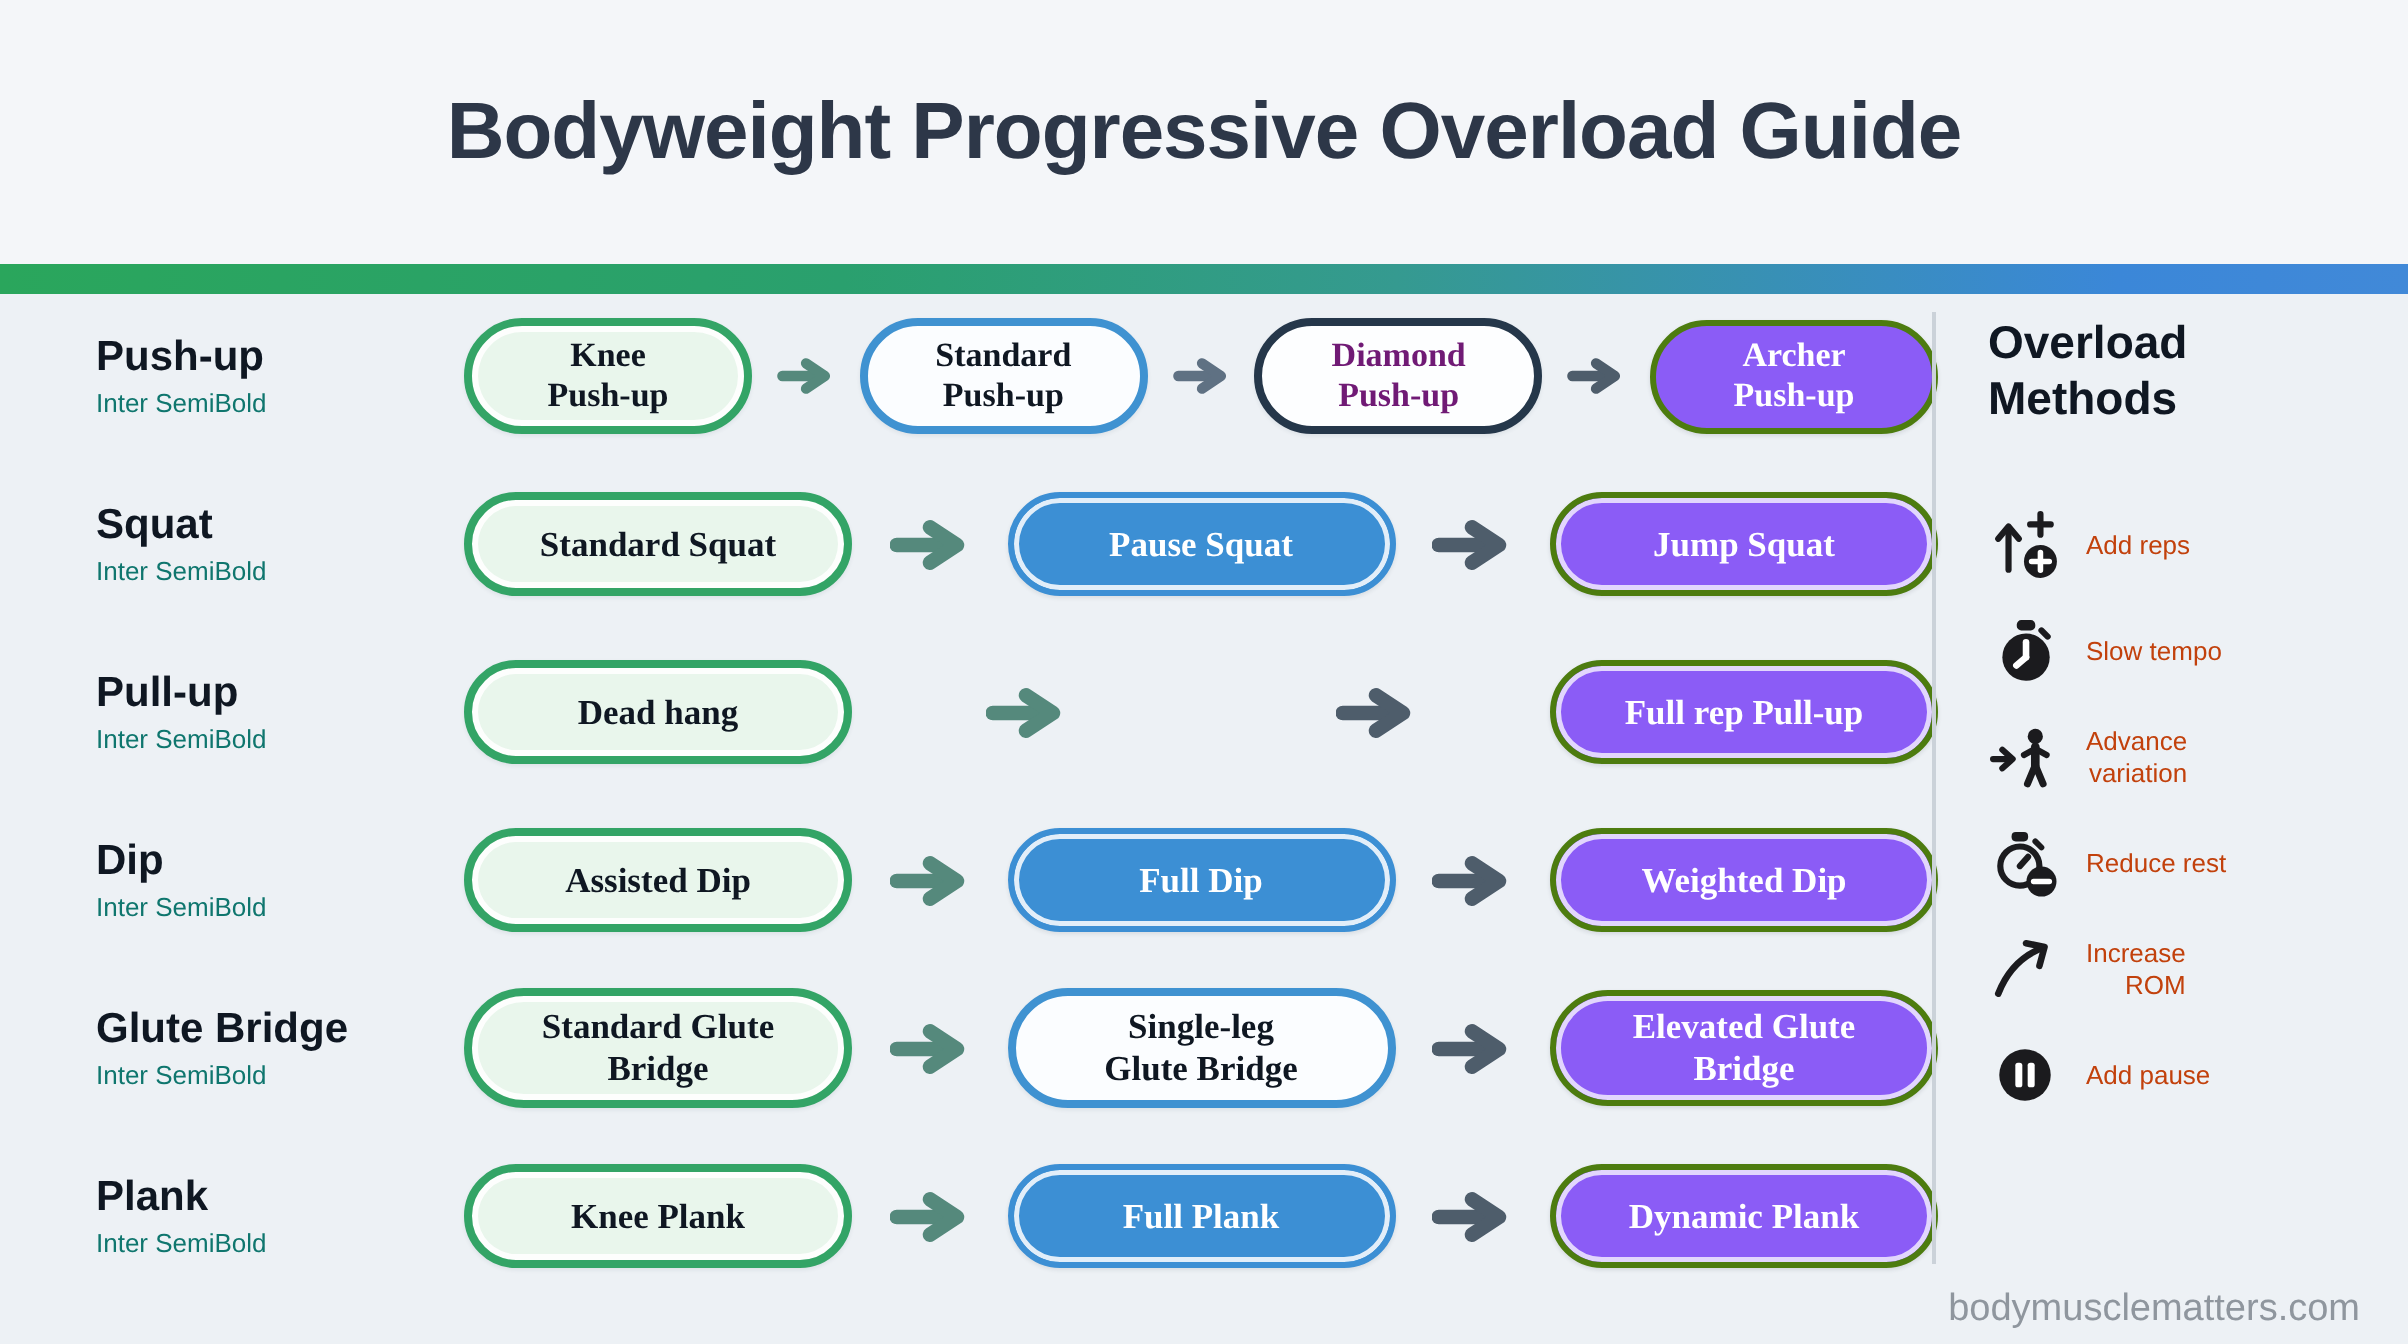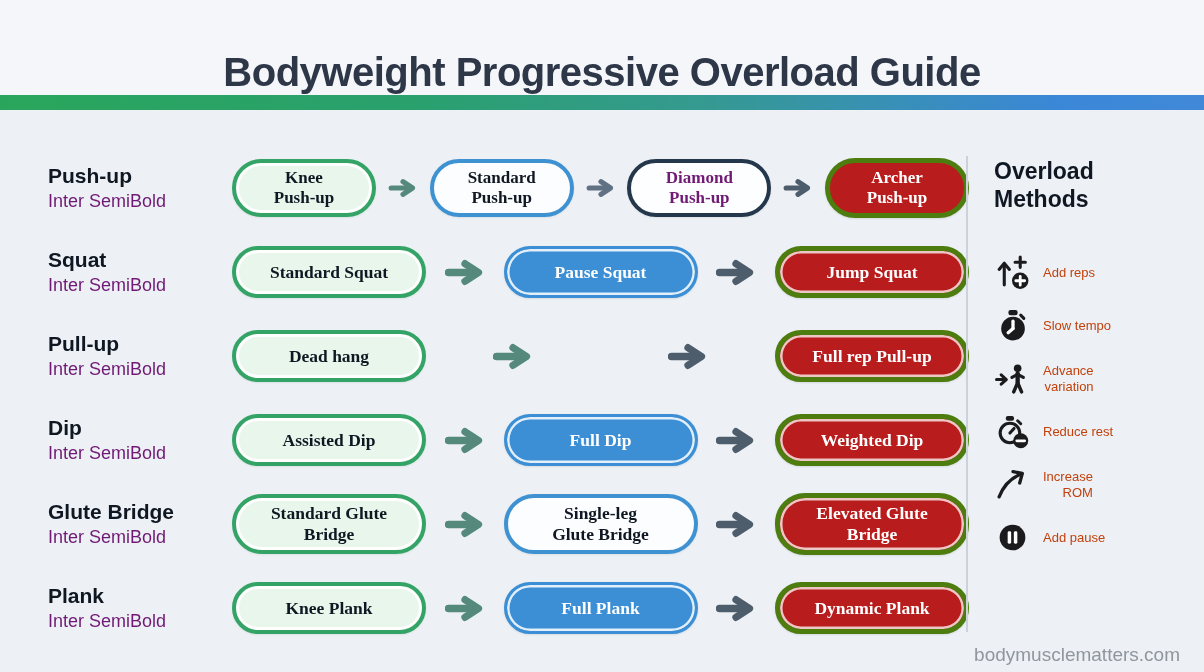--- a/index.html
+++ b/index.html
@@ -4,38 +4,38 @@
 <style>
   * { margin:0; padding:0; box-sizing:border-box; }
   html,body { width:1204px; height:672px; }
   body {
     font-family:"Liberation Sans", sans-serif;
     background:#edf1f5;
     position:relative;
     overflow:hidden;
   }
   .header {
-    height:95px;
+    height:132px;
     background:#f4f6f9;
-    display:flex; align-items:flex-end; justify-content:center;
+    display:flex; align-items:center; justify-content:center;
   }
   .title {
     font-size:40px; font-weight:bold; color:#2d3748; letter-spacing:-0.5px;
   }
   .gradient-bar {
     height:15px; width:100%;
     background:linear-gradient(90deg,#2aa65c 0%,#2aa06e 35%,#359a90 58%,#3b87d8 88%,#4189d8 100%);
   }
   .rows {
     position:absolute; left:48px; top:146px; width:889px;
   }
   .exercise-row { display:flex; align-items:center; height:84px;gap:32px; }
   .ex-label { flex:0 0 152px; }
   .ex-name { font-size:21px; font-weight:bold; color:#0f1722; line-height:1.15; }
-  .ex-sub  { font-size:18px; color:#701a75; margin-top:3px; }
+  .ex-sub  { font-size:13px; color:#0f766e; margin-top:3px; }
   .steps { flex:0 0 737px; display:flex; align-items:center; }
   .pill {
     border-radius:30px;
     display:flex; align-items:center; justify-content:center;
     text-align:center; font-weight:bold; font-size:17.5px; line-height:1.2;
     padding:5px 8px; white-space:pre-line;
     box-shadow:0 1px 2px rgba(30,45,60,0.08);
     font-family:Liberation Serif, serif;
   }
   .pill.small { flex:0 0 144px; min-height:57px; font-size:17px; }
@@ -44,21 +44,21 @@
     border:4px solid #33a466; background:#e9f6ec; color:#0f1722;
     box-shadow:inset 0 0 0 3px #fdfefd, 0 1px 2px rgba(30,45,60,0.08);
   }
   .pill.blue-outline { border:4px solid #3f92d1; background:#fbfdff; color:#0f1722; }
   .pill.navy-outline { border:4px solid #25374a; background:#fdfeff; color:#701a75; }
   .pill.blue-fill {
     border:3px solid #3c8fd4; background:#3c8fd4; color:#ffffff;
     box-shadow:inset 0 0 0 2.5px rgba(255,255,255,0.85), 0 1px 2px rgba(30,45,60,0.1);
   }
   .pill.navy-fill {
-    border:5px solid #4d7c0f; background:#b91c1c; color:#ffffff;
+    border:3px solid #4d7c0f; background:#8b5cf6; color:#ffffff;
     box-shadow:inset 0 0 0 2.5px rgba(255,255,255,0.75), 0 1px 2px rgba(30,45,60,0.12);
   }
   .pill.no-ring { box-shadow:0 1px 2px rgba(30,45,60,0.12); }
   .arrow { flex:1; display:flex; align-items:center; justify-content:center; }
   .arrow svg { display:block; }
   .arrow path { stroke:currentColor; fill:none; stroke-linecap:round; stroke-linejoin:round; }
   .arrow.teal  { color:#55897c; }
   .arrow.slate { color:#4e5d6b; }
   .arrow.lightslate { color:#5f7183; }
   .divider {

